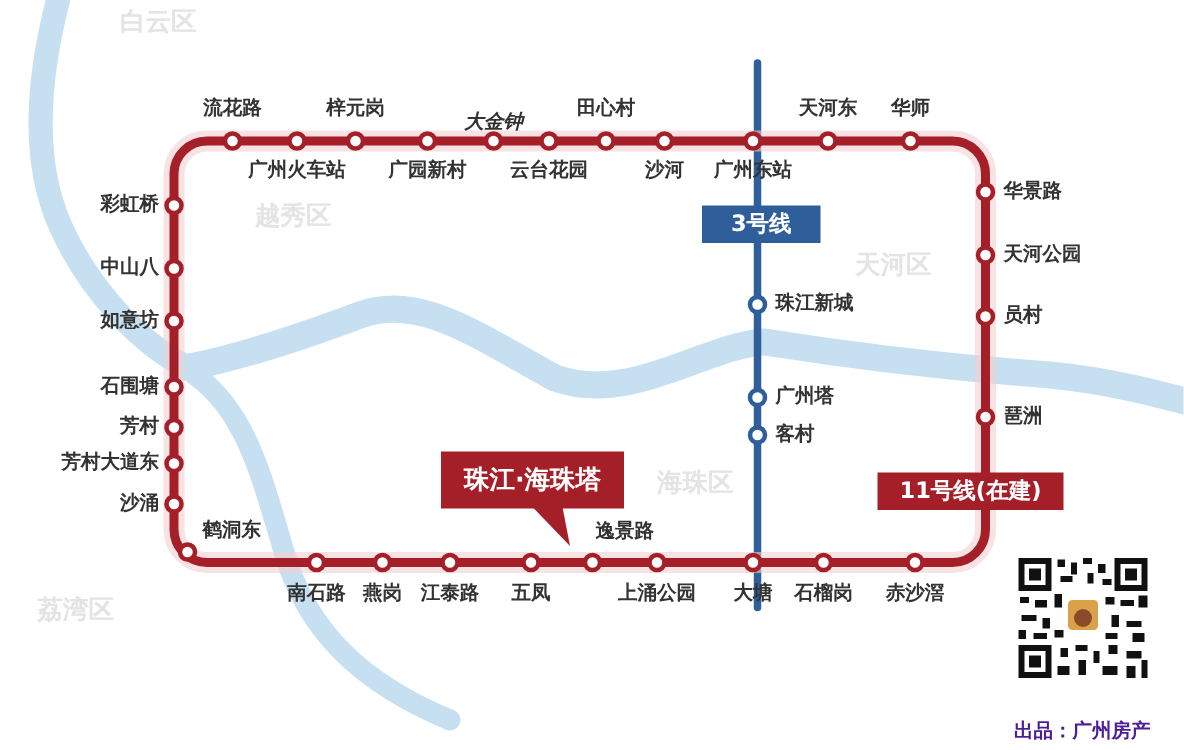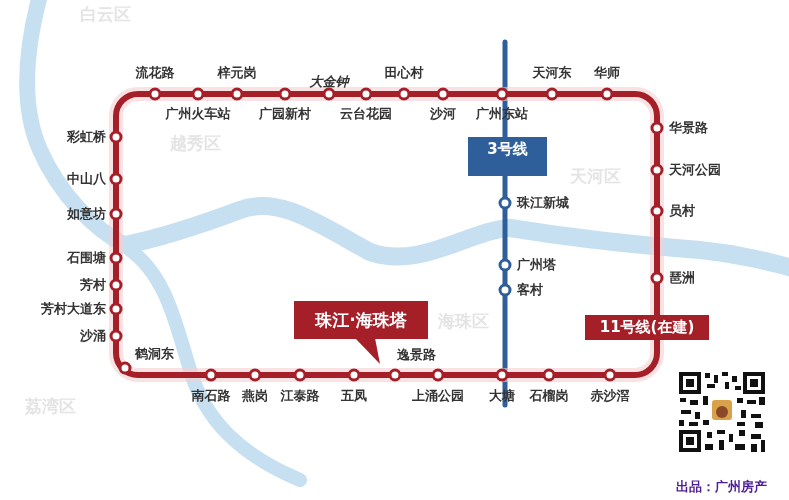--- a/index.html
+++ b/index.html
@@ -1,23 +1,23 @@
 <!DOCTYPE html>
 <html><head>
 <meta charset="utf-8">
 <style>
   html,body{margin:0;padding:0;background:#ffffff;}
   body{width:789px;height:500px;position:relative;overflow:hidden;font-family:"DejaVu Sans",sans-serif;}
   #map{position:absolute;left:0;top:0;width:789px;height:500px;}
   .lbl{position:absolute;font-size:13px;color:#333333;white-space:nowrap;line-height:15px;font-weight:bold;}
   .district{position:absolute;font-size:17px;color:#e4e4e4;white-space:nowrap;font-weight:bold;}
   .badge{position:absolute;color:#fff;font-weight:bold;white-space:nowrap;text-align:center;}
-  #badge3{left:468px;top:137px;width:79px;height:39px;line-height:25px;font-size:15px;background:#2f5f9a;}
+  #badge3{left:468px;top:137px;width:79px;height:25px;line-height:25px;font-size:15px;background:#2f5f9a;}
   #badge11{left:585px;top:315px;width:124px;height:25px;line-height:25px;font-size:15px;background:#a51f28;}
-  #callout{left:294px;top:301px;width:134px;height:38px;line-height:38px;font-size:17px;background:#a51f28;}
+  #callout{left:294px;top:301px;width:122px;height:38px;line-height:38px;font-size:17px;background:#a51f28;}
   #qr{position:absolute;left:677px;top:370px;width:90px;height:84px;}
   #credit{position:absolute;left:676px;top:478px;font-size:13px;font-weight:bold;color:#4c1d95;white-space:nowrap;}
 </style>
 </head>
 <body>
 
 <svg id="map" width="789" height="500" viewBox="0 0 789 500">
   <g id="rivers" fill="none" stroke="#c6e0f2" stroke-linecap="round" stroke-linejoin="round">
     <path stroke-width="16" d="M40,-5 C28,40 18,100 40,150 C60,195 95,230 125,245"></path>
     <path stroke-width="18" d="M125,245 C160,238 200,225 240,210 C280,195 320,225 370,252 C420,270 470,230 510,228 C560,236 620,244 700,250 C740,254 770,262 800,270"></path>

